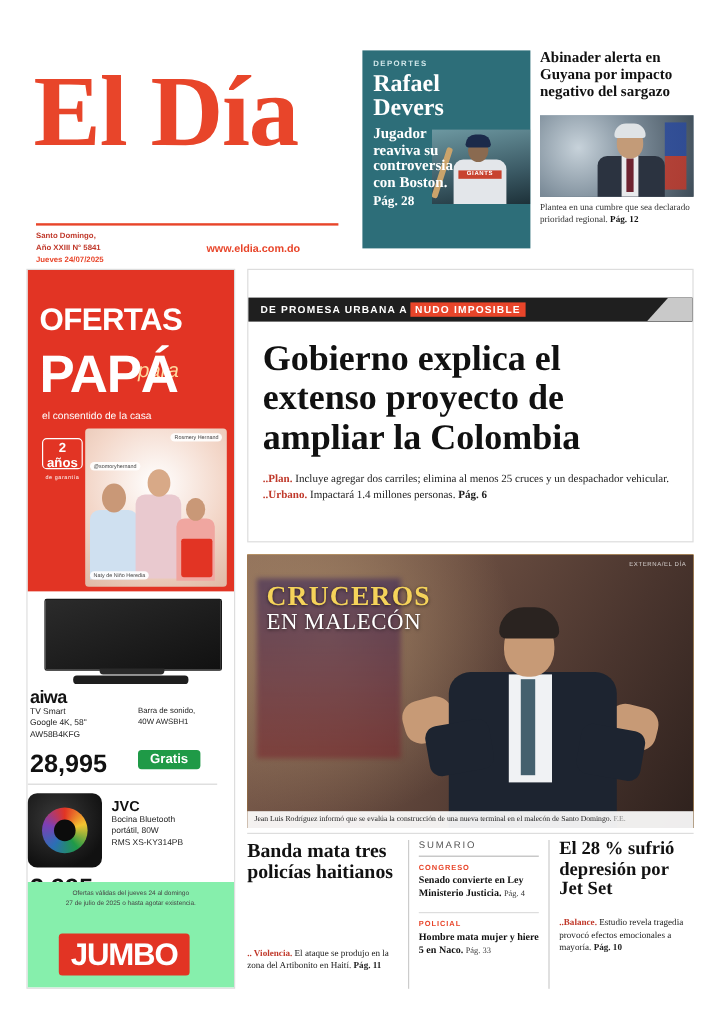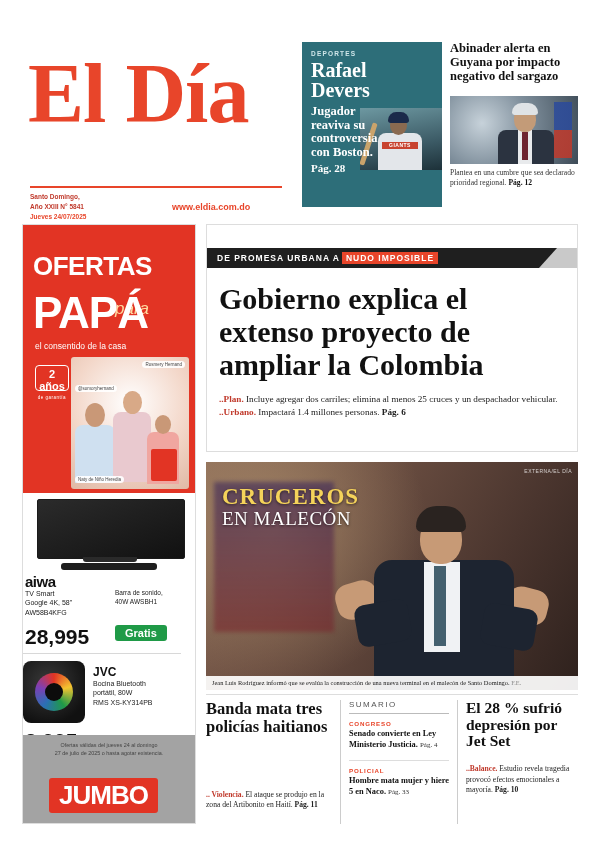--- a/index.html
+++ b/index.html
@@ -381,21 +381,21 @@
   }
   .jvc-price {
     position: absolute; left: 2px; top: 236px;
     font-family: "Liberation Sans", sans-serif;
     font-weight: bold; font-size: 21px; color: #111;
   }
   .ad-bottom {
     position: absolute;
     left: 0; bottom: 0;
     width: 172px; height: 88px;
-    background: #a3a3a3;
+    background: #86efac;
     box-sizing: border-box;
     padding: 6px 8px;
   }
   .ad-legal {
     font-size: 5.4px; line-height: 1.5; color: #444; text-align: center;
   }
   .jumbo {
     position: absolute; left: 26px; bottom: 10px;
     background: #e23424; color: #fff;
     font-family: "Liberation Sans", sans-serif;

